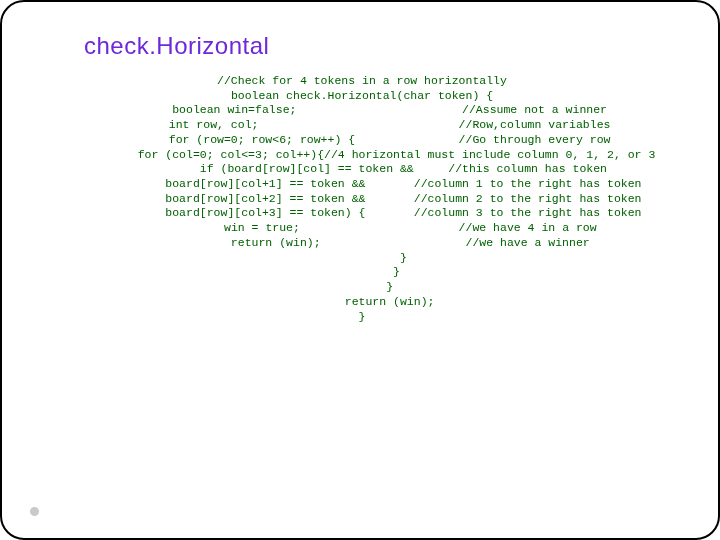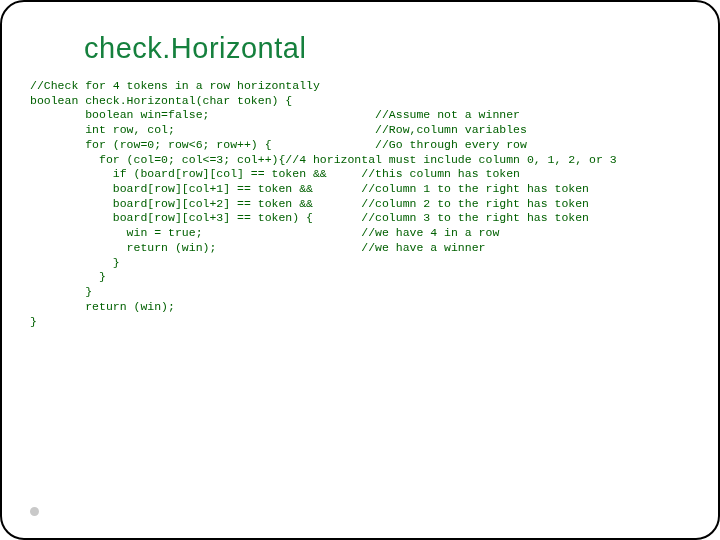--- a/index.html
+++ b/index.html
@@ -15,33 +15,34 @@
     position: relative;
     box-sizing: border-box;
     width: 720px;
     height: 540px;
     background: #ffffff;
     border: 2px solid #000000;
     border-radius: 24px;
     padding: 30px 24px 24px 24px;
   }
   .title {
-    font-size: 29px;
+    font-size: 24px;
     font-weight: 400;
-    color: #15803d;
+    color: #6d28d9;
     margin: 0 0 14px 58px;
     letter-spacing: 0.5px;
   }
   .code {
     font-family: "Courier New", Courier, monospace;
     font-size: 11.5px;
     line-height: 1.28;
     color: #006000;
     white-space: pre;
     margin-left: 4px;
+    text-align: center;
   }
   .corner-dot {
     position: absolute;
     left: 28px;
     bottom: 22px;
     width: 9px;
     height: 9px;
     border-radius: 50%;
     background: #c9c9c9;
   }

